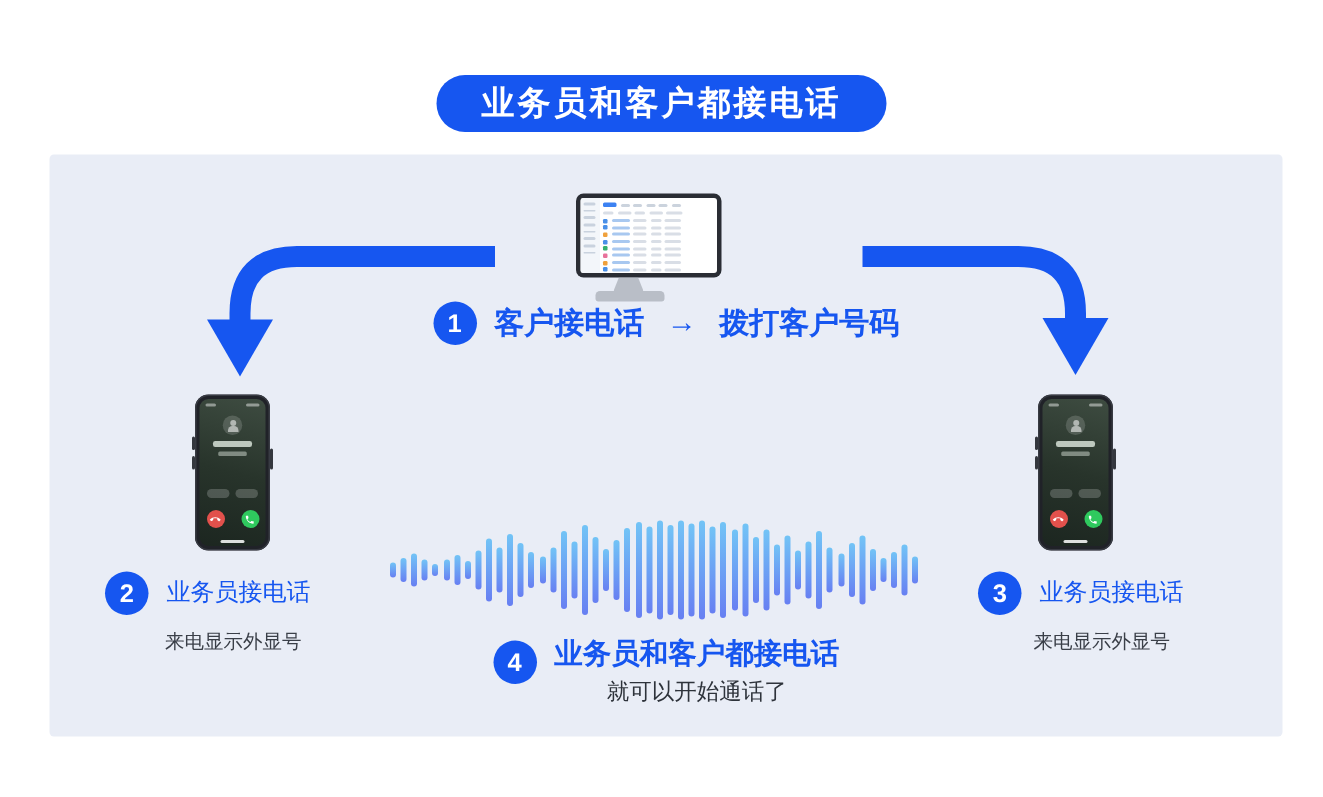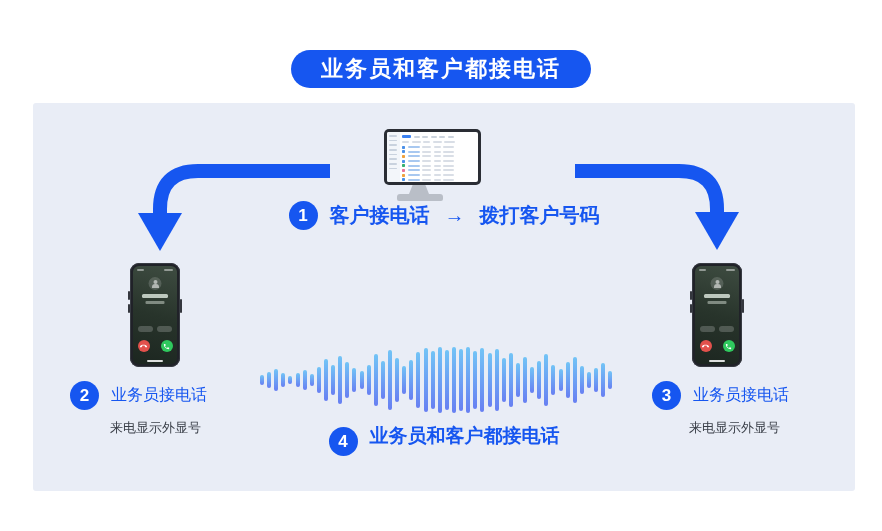--- a/index.html
+++ b/index.html
@@ -325,17 +325,18 @@
         <div class="wbar" style="height: 16px;"></div>
         <div class="wbar" style="height: 24px;"></div>
         <div class="wbar" style="height: 34px;"></div>
         <div class="wbar" style="height: 18px;"></div>
       </div>
 
     <div class="step4">
       <div class="step-circle">4</div>
       <div class="step4-col">
         <span class="step4-label">业务员和客户都接电话</span>
+        <span class="step4-sub">就可以开始通话了</span>
       </div>
     </div>
 
   </div>
 </div>
 
 </body></html>

